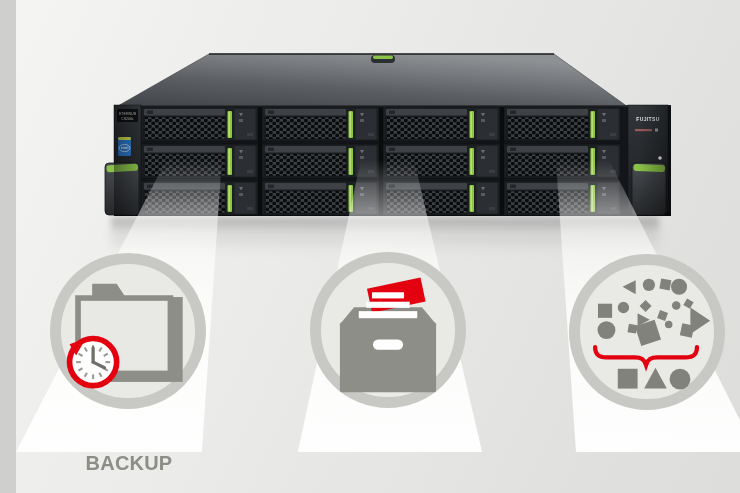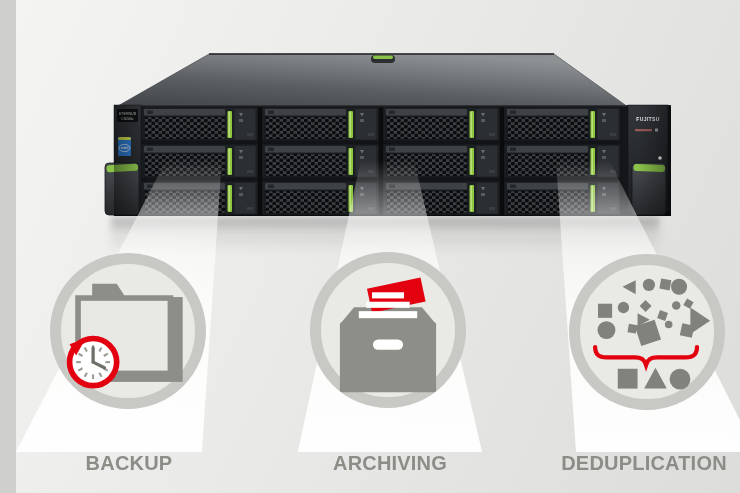--- a/index.html
+++ b/index.html
@@ -219,16 +219,14 @@
       <path d="M15,86 C15,94 19,97 27,97 L57,97 C64,97 67,99 69,105 C71,99 74,97 81,97 L111,97 C119,97 123,94 123,86" fill="none" stroke="#e3000f" stroke-width="4.5" stroke-linecap="round"></path>
       <g fill="#82827c">
         <rect x="39" y="109" width="21" height="21"></rect>
         <polygon points="67,130 79,108 91,130"></polygon>
         <circle cx="105" cy="120" r="11"></circle>
       </g>
     </svg>
   </div>
 
   <div id="label-backup" class="feature-label">BACKUP</div>
-  <div id="label-archiving" class="feature-label">ARCHIVING</div>
-  <div id="label-dedup" class="feature-label">DEDUPLICATION</div>
 
 </div>
 
 </body></html>

